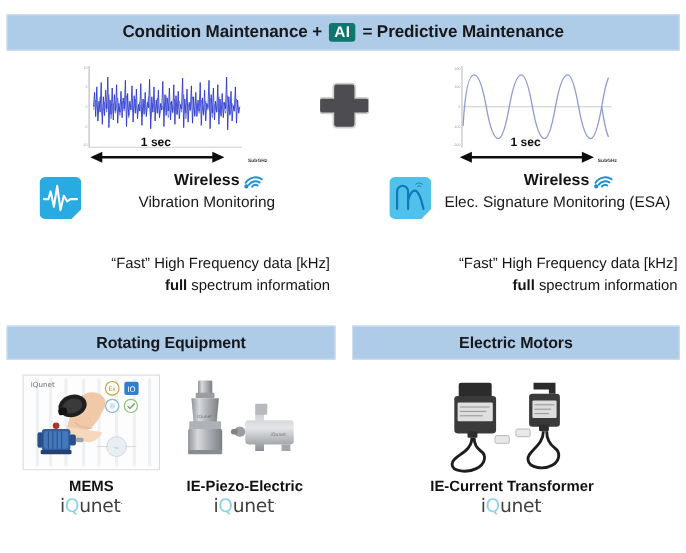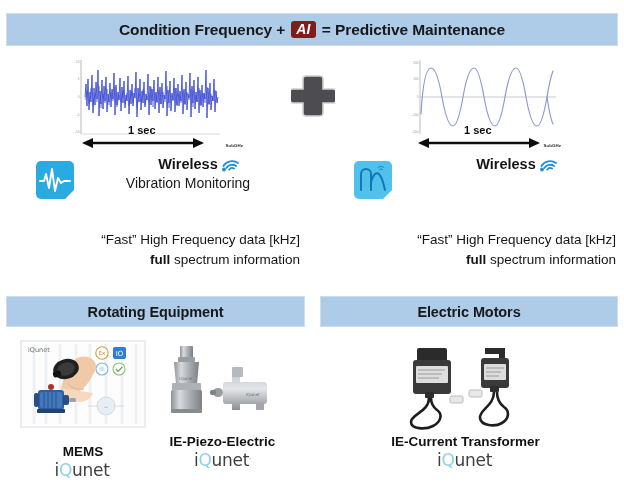--- a/index.html
+++ b/index.html
@@ -37,30 +37,29 @@
     gap: 4px;
   }
   #banner-main { left: 6px; top: 13px; width: 612px; height: 33px; }
   #banner-rotating { left: 6px; top: 296px; width: 299px; height: 31px; }
   #banner-motors { left: 320px; top: 296px; width: 298px; height: 31px; text-align: center; }
   #banner-rotating .banner-text,
   #banner-motors .banner-text { font-size: 14.5px; }
 
   .ai-chip {
     display: inline-block;
-    background: #7f1d1d;
+    background: #0f766e;
     color: #ffffff;
     font-weight: bold;
     font-size: 14px;
     border-radius: 3px;
     padding: 1px 5px 2px 5px;
     line-height: 1.05;
     letter-spacing: 0.3px;
     margin: 0 2px;
-    font-style: italic;
   }
 
   
   .wave-panel { position: absolute; }
   #wave-left  { left: 72px;  top: 58px; width: 150px; height: 82px; }
   #wave-right { left: 408px; top: 58px; width: 150px; height: 82px; }
 
   .wave-svg { display: block; }
 
   .sec-label {
@@ -155,21 +154,21 @@
   #product-piezo  { left: 155px; top: 340px; width: 135px; }
   #product-ct     { left: 378px; top: 340px; width: 175px; }
 
   .product-name {
     font-weight: bold;
     font-size: 13.5px;
     color: #111111;
     white-space: nowrap;
     margin-top: 2px;
   }
-  #product-mems  .product-name { margin-top: 16px; }
+  #product-mems  .product-name { margin-top: 6px; }
   #product-piezo .product-name { margin-top: 6px; }
   #product-ct    .product-name { margin-top: 2px; }
 
   .iqunet-logo {
     font-size: 17px;
     color: #3f3f3f;
     letter-spacing: -0.3px;
     margin-top: 1px;
     white-space: nowrap;
     font-family: "DejaVu Sans", sans-serif;
@@ -181,21 +180,21 @@
     color: #6a6a6a;
   }
 
   .prod-img { display: block; margin: 0 auto; }
 </style>
 </head>
 <body>
 
 <div class="banner" id="banner-main">
   <div class="banner-text">
-    <span>Condition Frequency +</span>
+    <span>Condition Maintenance +</span>
     <span class="ai-chip">AI</span>
     <span>= Predictive Maintenance</span>
   </div>
 </div>
 
 <div class="wave-panel" id="wave-left">
   <svg class="wave-svg" width="150" height="82" viewBox="0 0 150 82">
     <line x1="9" y1="2" x2="9" y2="76" stroke="#b9b9b9" stroke-width="1"></line>
     <line x1="9" y1="76" x2="148" y2="76" stroke="#d8d8d8" stroke-width="1"></line>
     <g font-size="3.2" fill="#9a9a9a" font-family="Liberation Sans, sans-serif" text-anchor="end">
@@ -309,20 +308,21 @@
         <svg class="wifi-badge" viewBox="0 0 22 22">
           <g fill="none" stroke="#1f8fd0" stroke-width="1.8" stroke-linecap="round" transform="rotate(-12 11 16)">
             <path d="M3.5,14.5 A10.5,10.5 0 0 1 18.5,14.5"></path>
             <path d="M6,17 A7,7 0 0 1 16,17"></path>
             <path d="M8.5,19.2 A3.6,3.6 0 0 1 13.5,19.2"></path>
           </g>
           <circle cx="4" cy="19.5" r="1.9" fill="#1f8fd0"></circle>
         </svg>
       </span>
     </div>
+    <div class="modality-sub">Elec. Signature Monitoring (ESA)</div>
   </div>
 </div>
 
 <div class="blurb" id="blurb-left">
   <div>“Fast” High Frequency data [kHz]</div>
   <div>
     <b>full</b><span> spectrum information</span>
   </div>
 </div>
 <div class="blurb" id="blurb-right">

